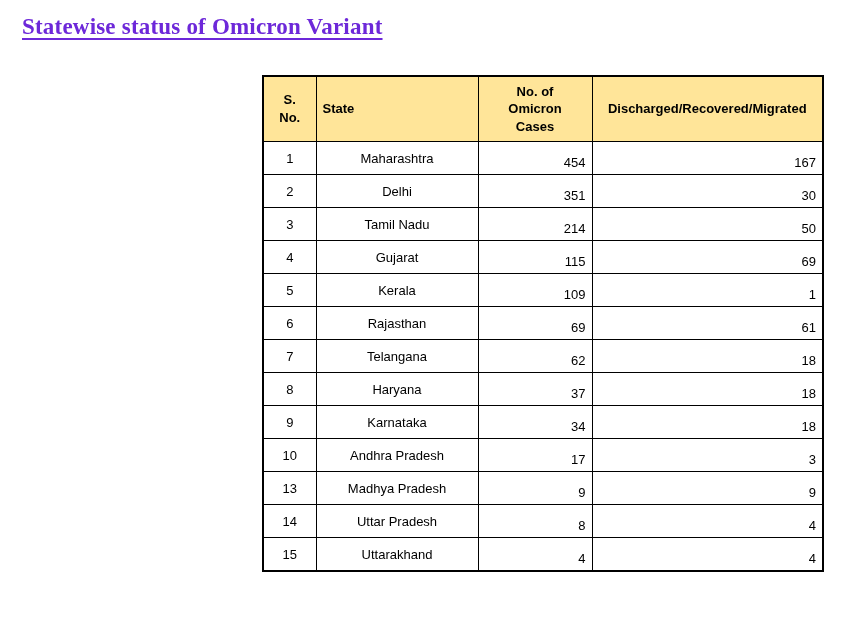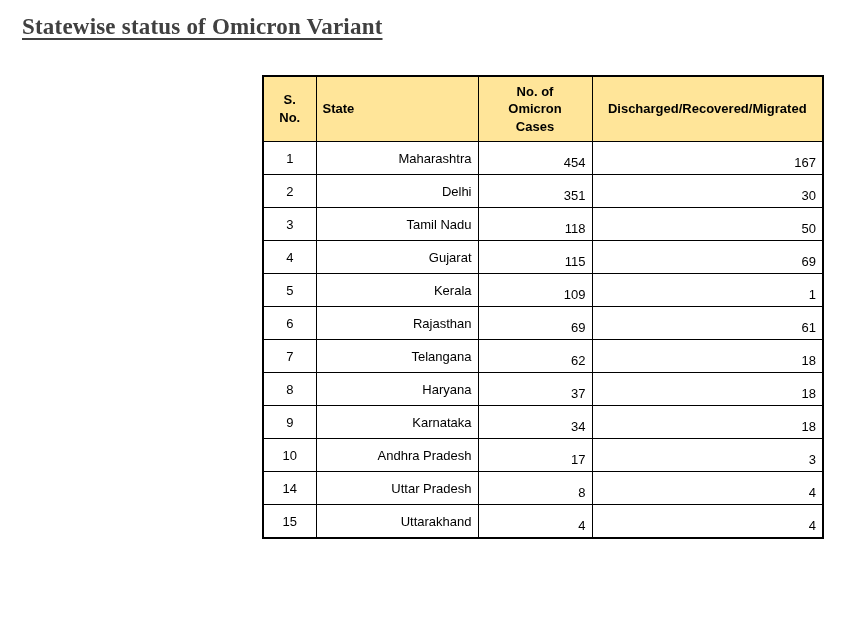--- a/index.html
+++ b/index.html
@@ -17,21 +17,21 @@
   }
   .page-title {
     position: absolute;
     left: 22px;
     top: 14px;
     margin: 0;
     font-family: "Liberation Serif", serif;
     font-weight: bold;
     font-size: 23px;
     letter-spacing: 0.2px;
-    color: #404040;
+    color: #6d28d9;
     text-decoration: underline;
     text-decoration-thickness: 2px;
     text-underline-offset: 4px;
   }
   table.status-table {
     position: absolute;
     left: 262px;
     top: 75px;
     width: 560px;
     border-collapse: collapse;
@@ -66,21 +66,21 @@
   }
   .status-table tbody td {
     height: 28px;
     padding: 0 6px;
   }
   .status-table tbody td:nth-child(1) {
     text-align: center;
     vertical-align: middle;
   }
   .status-table tbody td:nth-child(2) {
-    text-align: right;
+    text-align: center;
     vertical-align: middle;
   }
   .status-table tbody td:nth-child(3),
   .status-table tbody td:nth-child(4) {
     text-align: right;
     vertical-align: bottom;
     padding-bottom: 4px;
   }
 </style>
 </head>
@@ -115,21 +115,21 @@
       </tr>
       <tr>
         <td>2</td>
         <td>Delhi</td>
         <td>351</td>
         <td>30</td>
       </tr>
       <tr>
         <td>3</td>
         <td>Tamil Nadu</td>
-        <td>118</td>
+        <td>214</td>
         <td>50</td>
       </tr>
       <tr>
         <td>4</td>
         <td>Gujarat</td>
         <td>115</td>
         <td>69</td>
       </tr>
       <tr>
         <td>5</td>
@@ -161,20 +161,26 @@
         <td>34</td>
         <td>18</td>
       </tr>
       <tr>
         <td>10</td>
         <td>Andhra Pradesh</td>
         <td>17</td>
         <td>3</td>
       </tr>
       <tr>
+        <td>13</td>
+        <td>Madhya Pradesh</td>
+        <td>9</td>
+        <td>9</td>
+      </tr>
+      <tr>
         <td>14</td>
         <td>Uttar Pradesh</td>
         <td>8</td>
         <td>4</td>
       </tr>
       <tr>
         <td>15</td>
         <td>Uttarakhand</td>
         <td>4</td>
         <td>4</td>

